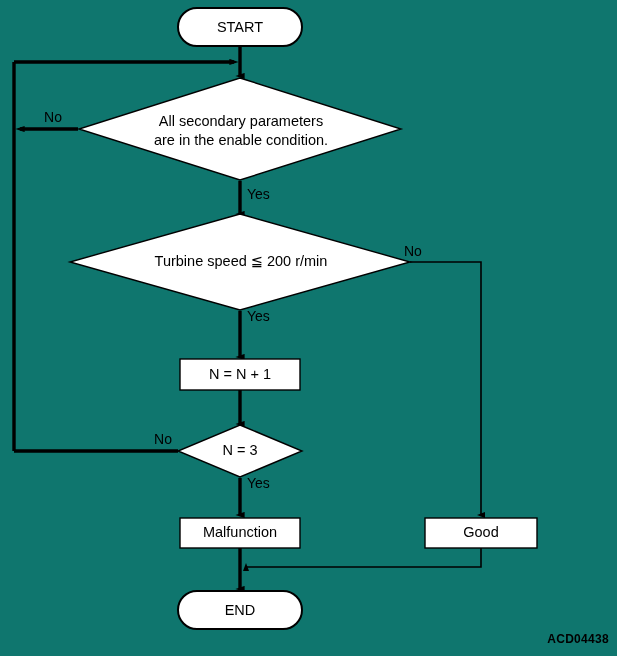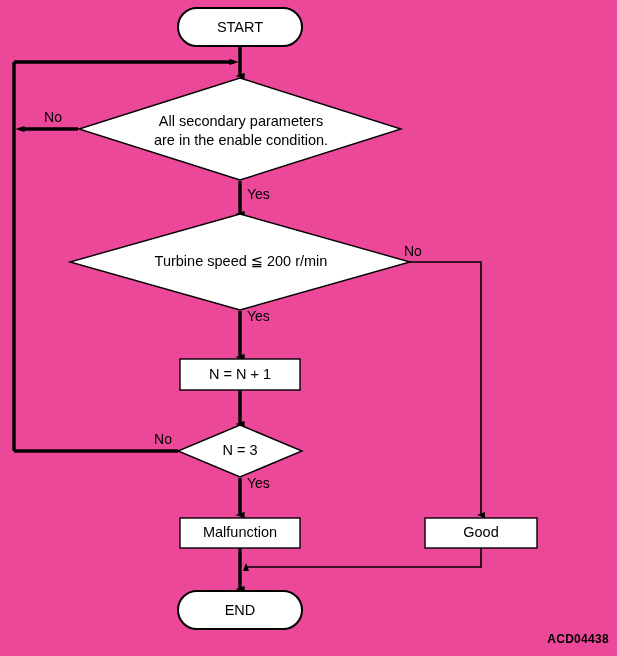--- a/index.html
+++ b/index.html
@@ -8,21 +8,21 @@
     background: #ffffff;
   }
   body {
     font-family: "Liberation Sans", sans-serif;
     -webkit-font-smoothing: antialiased;
   }
   #flow-root {
     position: relative;
     width: 617px;
     height: 656px;
-    background: #ec4899;
+    background: #0f766e;
     overflow: hidden;
   }
   svg#flow-svg {
     position: absolute;
     top: 0;
     left: 0;
     width: 617px;
     height: 656px;
     display: block;
   }

